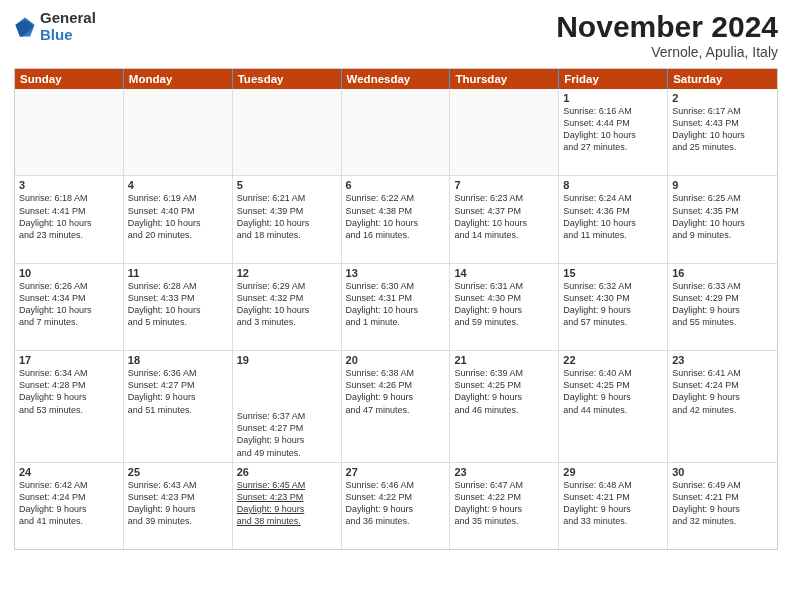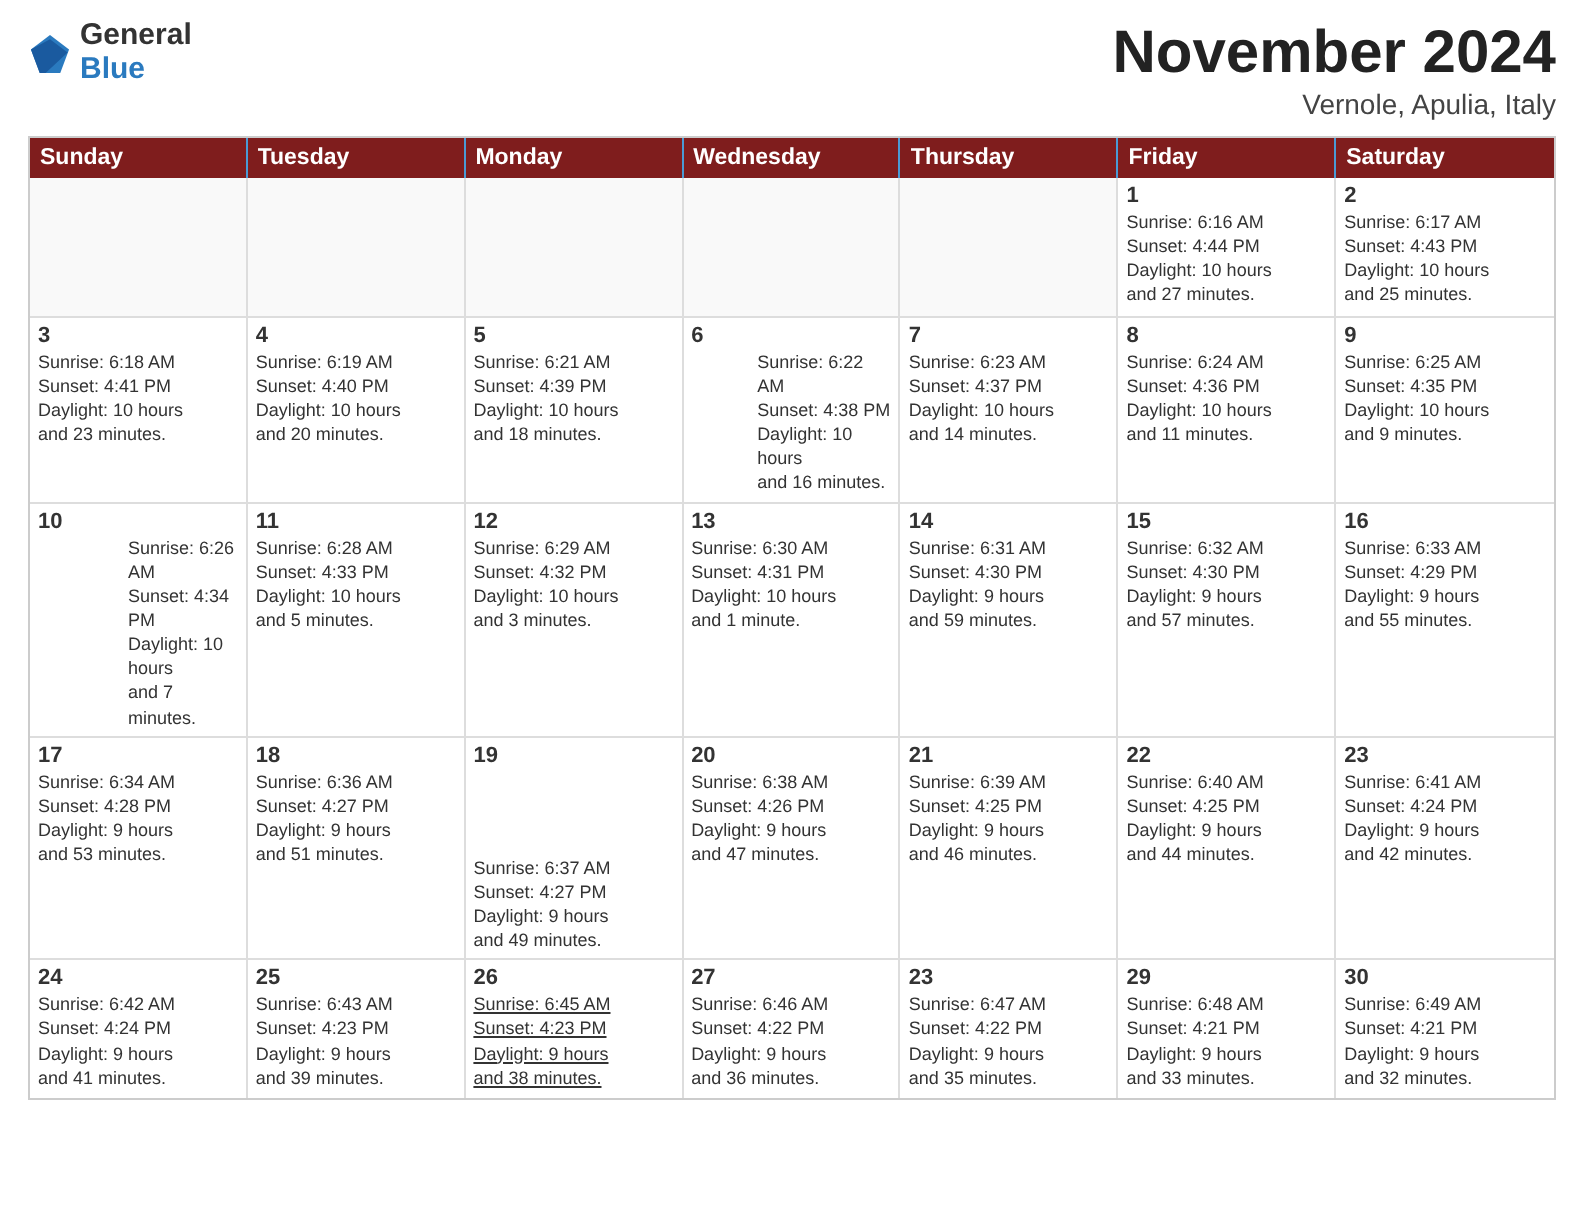--- a/index.html
+++ b/index.html
@@ -62,21 +62,21 @@
     }
     .calendar {
       flex: 1;
       display: flex;
       flex-direction: column;
       border: 1px solid #ccc;
     }
     .cal-header {
       display: grid;
       grid-template-columns: repeat(7, 1fr);
-      background: #7f1d1d;
+      background: #c2410c;
     }
     .cal-header-cell {
       color: #fff;
       font-size: 11.5px;
       font-weight: bold;
       padding: 4px 5px;
       border-right: 1px solid #4a9ad4;
     }
     .cal-header-cell:last-child { border-right: none; }
     .cal-body {
@@ -131,22 +131,22 @@
     </div>
     <div class="title-block">
       <h1>November 2024</h1>
       <h2>Vernole, Apulia, Italy</h2>
     </div>
   </div>
 
   <div class="calendar">
     <div class="cal-header">
       <div class="cal-header-cell">Sunday</div>
+      <div class="cal-header-cell">Monday</div>
       <div class="cal-header-cell">Tuesday</div>
-      <div class="cal-header-cell">Monday</div>
       <div class="cal-header-cell">Wednesday</div>
       <div class="cal-header-cell">Thursday</div>
       <div class="cal-header-cell">Friday</div>
       <div class="cal-header-cell">Saturday</div>
     </div>
     <div class="cal-body" id="cal-body">
     <div class="cal-row">
           <div class="cal-cell empty"></div>
           <div class="cal-cell empty"></div>
           <div class="cal-cell empty"></div>
@@ -184,21 +184,21 @@
           </div>
           <div class="cal-cell">
             <span class="day-num">5</span>
             <div class="day-info" style="white-space: pre-line;">Sunrise: 6:21 AM
 Sunset: 4:39 PM
 Daylight: 10 hours
 and 18 minutes.</div>
           </div>
           <div class="cal-cell">
             <span class="day-num">6</span>
-            <div class="day-info" style="white-space: pre-line; margin-left: 33px;">Sunrise: 6:22 AM
+            <div class="day-info" style="white-space: pre-line;">Sunrise: 6:22 AM
 Sunset: 4:38 PM
 Daylight: 10 hours
 and 16 minutes.</div>
           </div>
           <div class="cal-cell">
             <span class="day-num">7</span>
             <div class="day-info" style="white-space: pre-line;">Sunrise: 6:23 AM
 Sunset: 4:37 PM
 Daylight: 10 hours
 and 14 minutes.</div>
@@ -214,21 +214,21 @@
             <span class="day-num">9</span>
             <div class="day-info" style="white-space: pre-line;">Sunrise: 6:25 AM
 Sunset: 4:35 PM
 Daylight: 10 hours
 and 9 minutes.</div>
           </div>
         </div>
         <div class="cal-row">
           <div class="cal-cell">
             <span class="day-num">10</span>
-            <div class="day-info" style="white-space: pre-line; margin-left: 45px;">Sunrise: 6:26 AM
+            <div class="day-info" style="white-space: pre-line;">Sunrise: 6:26 AM
 Sunset: 4:34 PM
 Daylight: 10 hours
 and 7 minutes.</div>
           </div>
           <div class="cal-cell">
             <span class="day-num">11</span>
             <div class="day-info" style="white-space: pre-line;">Sunrise: 6:28 AM
 Sunset: 4:33 PM
 Daylight: 10 hours
 and 5 minutes.</div>

